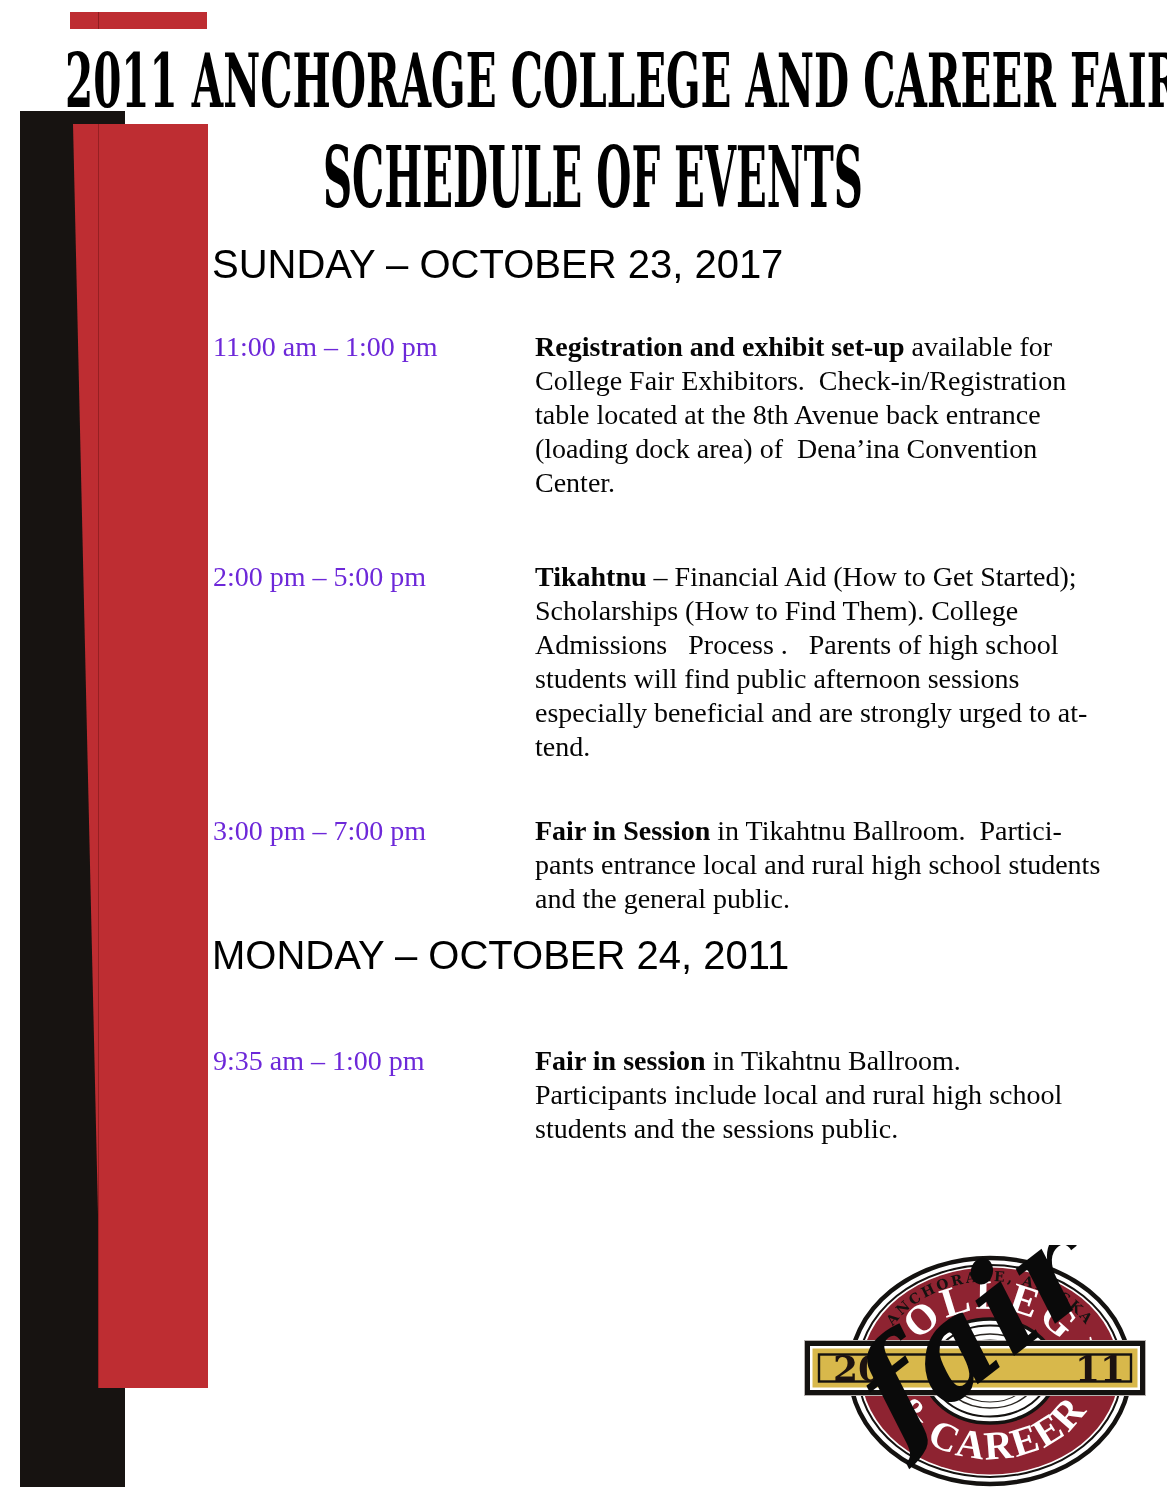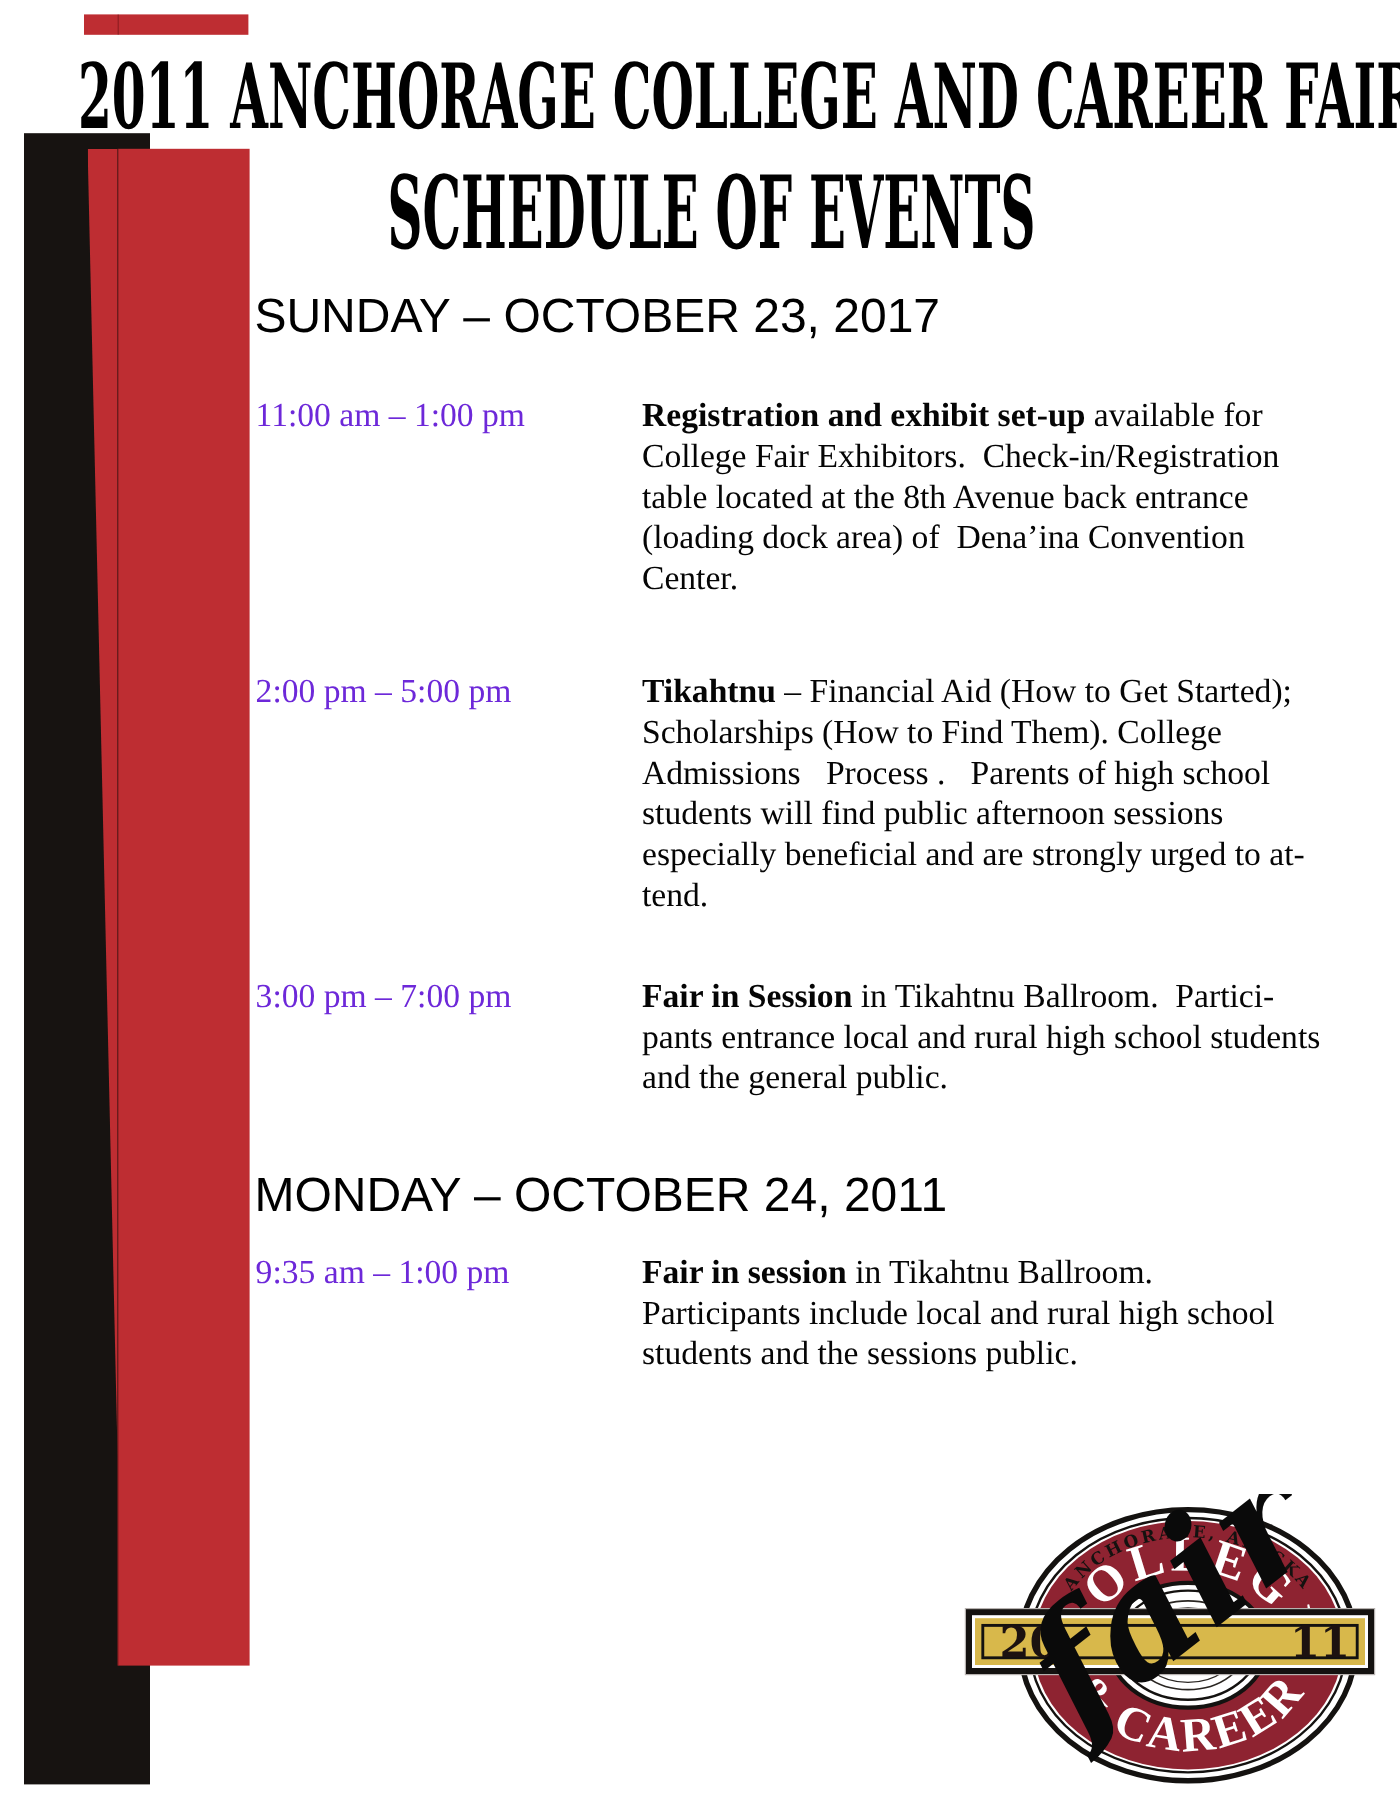--- a/index.html
+++ b/index.html
@@ -26,21 +26,21 @@
     white-space:nowrap; line-height:1; transform-origin:0 0; z-index:4;
   }
   .title1{left:65px;top:44px;font-size:75px;transform:scaleX(.54);}
   .title2{left:323px;top:136px;font-size:84px;transform:scaleX(.48);}
   
   .day-heading{
     font-family:"Liberation Sans", sans-serif; font-weight:400; font-size:40px;
     line-height:1.2; color:#000; white-space:pre; left:212px;
   }
   .heading-sunday{top:240px;}
-  .heading-monday{top:972px;text-align:center;}
+  .heading-monday{top:931px;text-align:center;}
   
   .row-time{
     left:213px; font-size:28px; line-height:34px; white-space:pre; color:#6d28d9;
   }
   .row-desc{
     left:492px; font-size:28px; line-height:34px; white-space:pre; color:#050505;margin-left:43px;
   }
   .row-desc b{font-weight:bold;}
   .r1{top:330px;} .r2{top:560px;} .r3{top:814px;} .r4{top:1044px;}
   

